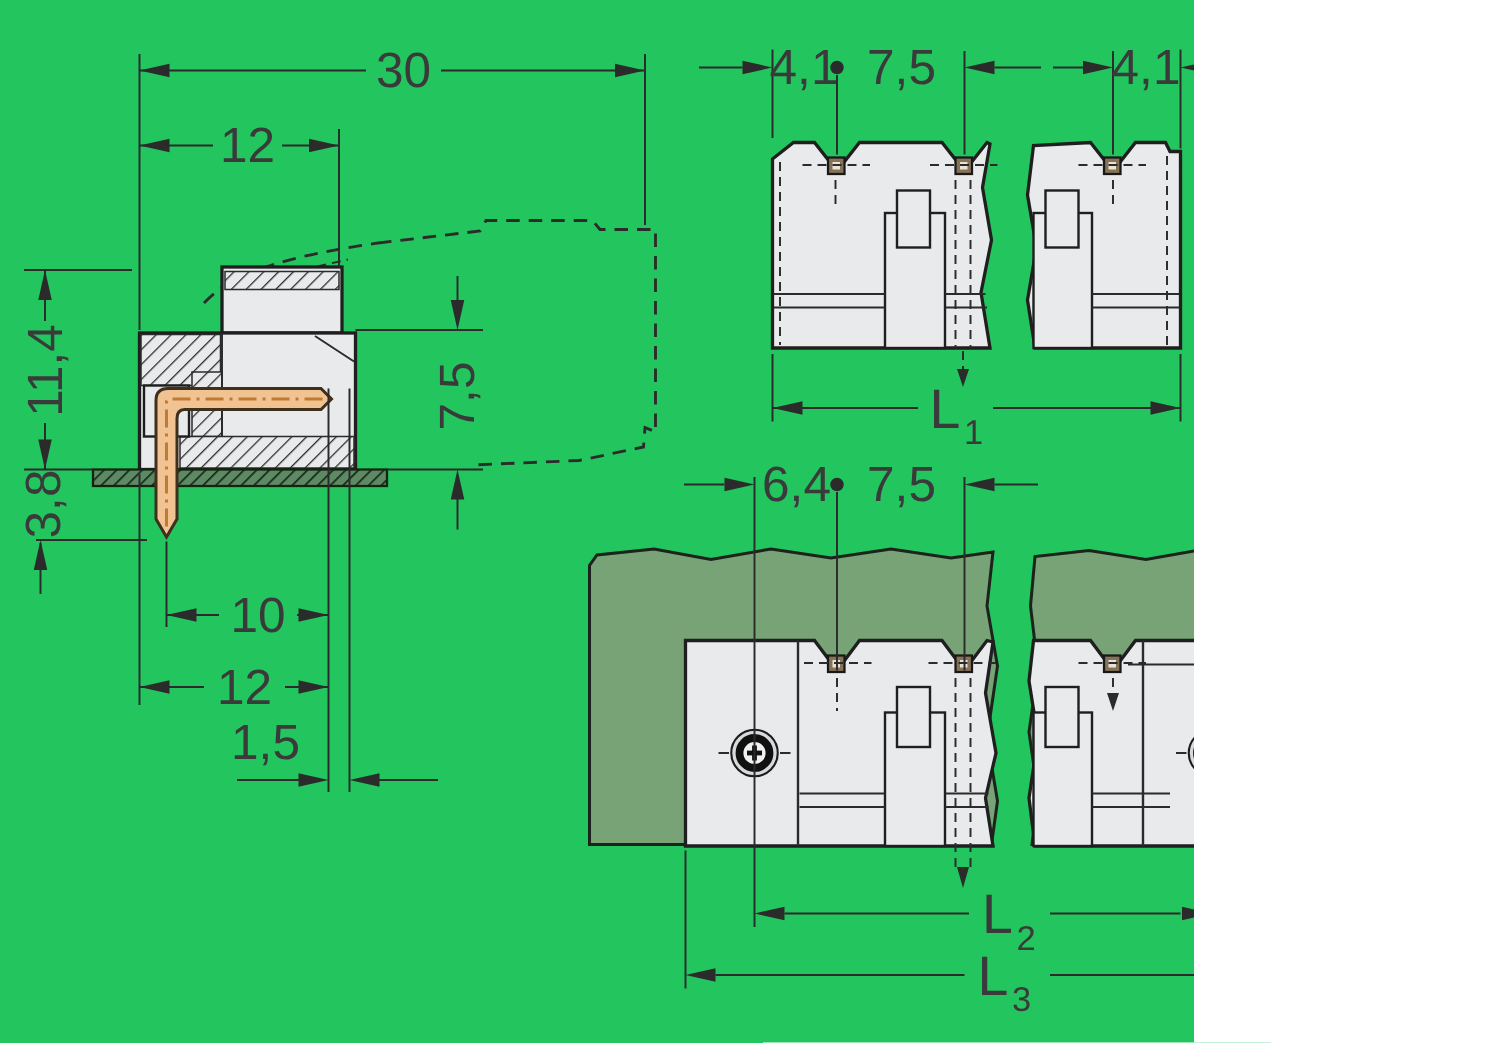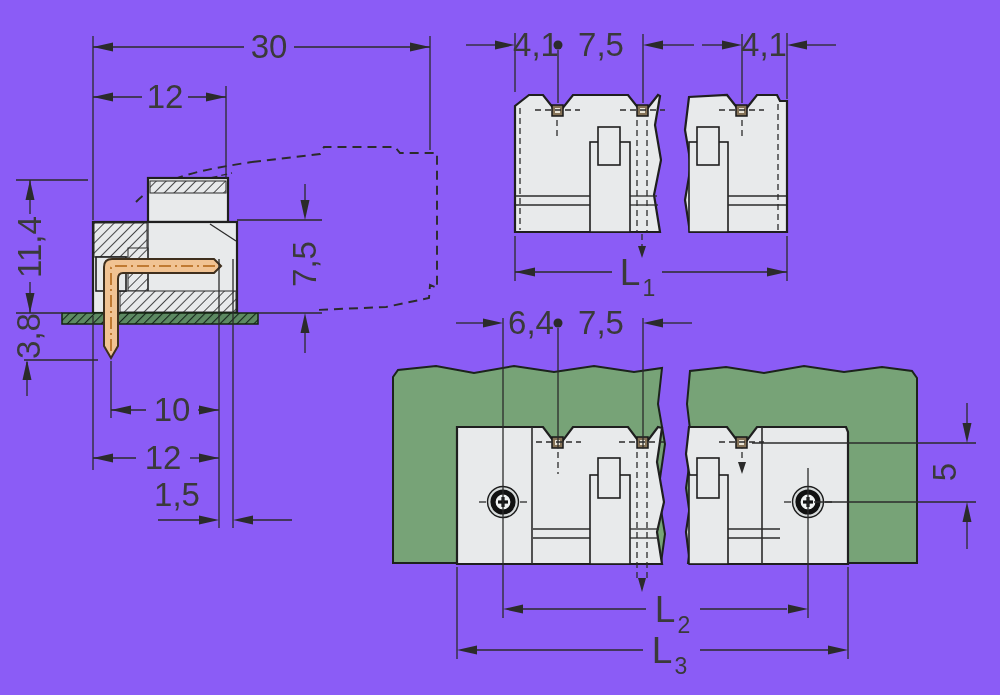--- a/index.html
+++ b/index.html
@@ -1,16 +1,16 @@
 <!DOCTYPE html>
 <html><head>
 <meta charset="utf-8">
 <style>
   html,body{margin:0;padding:0;background:#ffffff;}
-  #stage{position:relative;width:1000px;height:695px;background:#8b5cf6;overflow:hidden;}
+  #stage{position:relative;width:796px;height:695px;background:#22c55e;overflow:hidden;}
   svg{display:block;}
   .thin {stroke:#2b2b2b;stroke-width:1.3;fill:none;}
   .med  {stroke:#2b2b2b;stroke-width:1.6;fill:none;}
   .dash {stroke:#2b2b2b;stroke-width:1.9;fill:none;stroke-dasharray:9 6;}
   .dash2{stroke:#2b2b2b;stroke-width:1.3;fill:none;stroke-dasharray:6 4;}
   .arr  {fill:#2b2b2b;stroke:none;}
   .body {fill:#e8eaeb;stroke:#1f1f1f;stroke-width:2.2;}
   .body2{fill:#e8eaeb;stroke:#1f1f1f;stroke-width:1.6;}
   .green{fill:#77a377;stroke:#1c231c;stroke-width:2;}
   .hatchr{fill:url(#hatch);stroke:#2b2b2b;stroke-width:1;}

